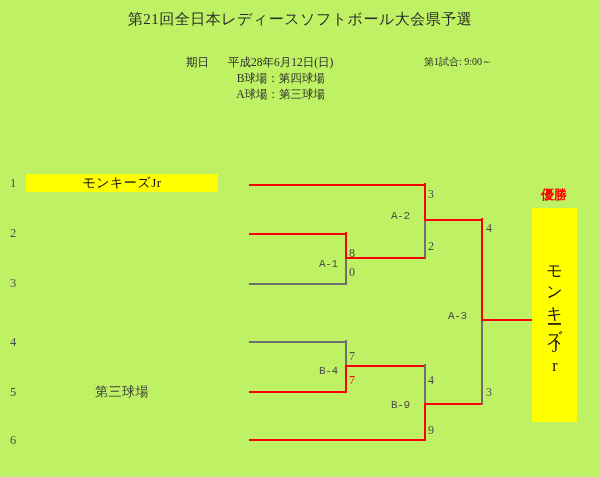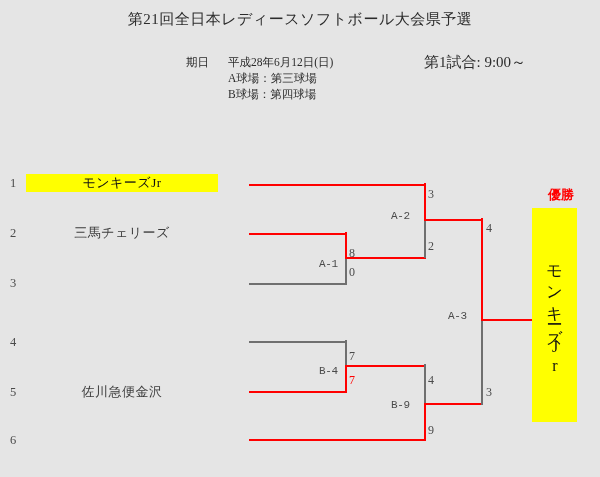--- a/index.html
+++ b/index.html
@@ -4,21 +4,21 @@
 <style>
   html, body {
     margin: 0;
     padding: 0;
     background: #ffffff;
   }
   #page {
     position: relative;
     width: 600px;
     height: 477px;
-    background: #e5e5e5;
+    background: #bef264;
     font-family: "Liberation Serif", "DejaVu Serif", serif;
     color: #3a3a3a;
     overflow: hidden;
   }
 
   
   .title {
     position: absolute;
     top: 10px;
     left: 0;
@@ -33,34 +33,35 @@
     position: absolute;
     top: 54px;
     left: 186px;
     font-size: 11.5px;
     line-height: 16px;
     color: #2b2b2b;
   }
   .info-row {
     display: flex;
     white-space: nowrap;
+    justify-content: center;
   }
   .info-label {
     width: 42px;
     flex: 0 0 42px;
   }
   .info-value { }
   .info-indent {
     padding-left: 42px;
   }
   .first-game {
     position: absolute;
     top: 54px;
     left: 424px;
-    font-size: 15px;
+    font-size: 10px;
     line-height: 16px;
     white-space: nowrap;
     color: #2b2b2b;
   }
 
   
   .team-row {
     position: absolute;
     left: 10px;
     height: 26px;
@@ -118,24 +119,24 @@
     font-size: 11px;
     line-height: 11px;
     color: #4a4a4a;
     font-family: "Liberation Mono", "DejaVu Sans Mono", monospace;
     letter-spacing: -0.3px;
   }
 
   
   .champ-label {
     position: absolute;
-    left: 548px;
+    left: 528px;
     top: 186px;
     width: 52px;
-    text-align: left;
+    text-align: center;
     font-size: 13px;
     font-weight: bold;
     color: #ff0000;
     white-space: nowrap;
   }
   .champ-box {
     position: absolute;
     left: 532px;
     top: 208px;
     width: 45px;
@@ -161,46 +162,45 @@
 <div id="page">
 
   <div class="title">第21回全日本レディースソフトボール大会県予選</div>
 
   <div class="info-block">
     <div class="info-row">
       <span class="info-label">期日</span>
       <span class="info-value">平成28年6月12日(日)</span>
     </div>
     <div class="info-row info-indent">
-      <span class="info-value">A球場：第三球場</span>
+      <span class="info-value">B球場：第四球場</span>
     </div>
     <div class="info-row info-indent">
-      <span class="info-value">B球場：第四球場</span>
+      <span class="info-value">A球場：第三球場</span>
     </div>
   </div>
 
   <div class="first-game">第1試合: 9:00～</div>
 
   <div class="team-row" style="top:170px;">
     <span class="seed-num">1</span>
     <span class="team-name hl">モンキーズJr</span>
   </div>
   <div class="team-row" style="top:220px;">
     <span class="seed-num">2</span>
-    <span class="team-name">三馬チェリーズ</span>
   </div>
   <div class="team-row" style="top:270px;">
     <span class="seed-num">3</span>
   </div>
   <div class="team-row" style="top:329px;">
     <span class="seed-num">4</span>
   </div>
   <div class="team-row" style="top:379px;">
     <span class="seed-num">5</span>
-    <span class="team-name">佐川急便金沢</span>
+    <span class="team-name">第三球場</span>
   </div>
   <div class="team-row" style="top:427px;">
     <span class="seed-num">6</span>
   </div>
 
   <div class="hline win" style="left:249px; top:184px; width:177px;"></div>
 
   <div class="hline win" style="left:249px; top:233px; width:98px;"></div>
 
   <div class="hline lose" style="left:249px; top:283px; width:98px;"></div>

